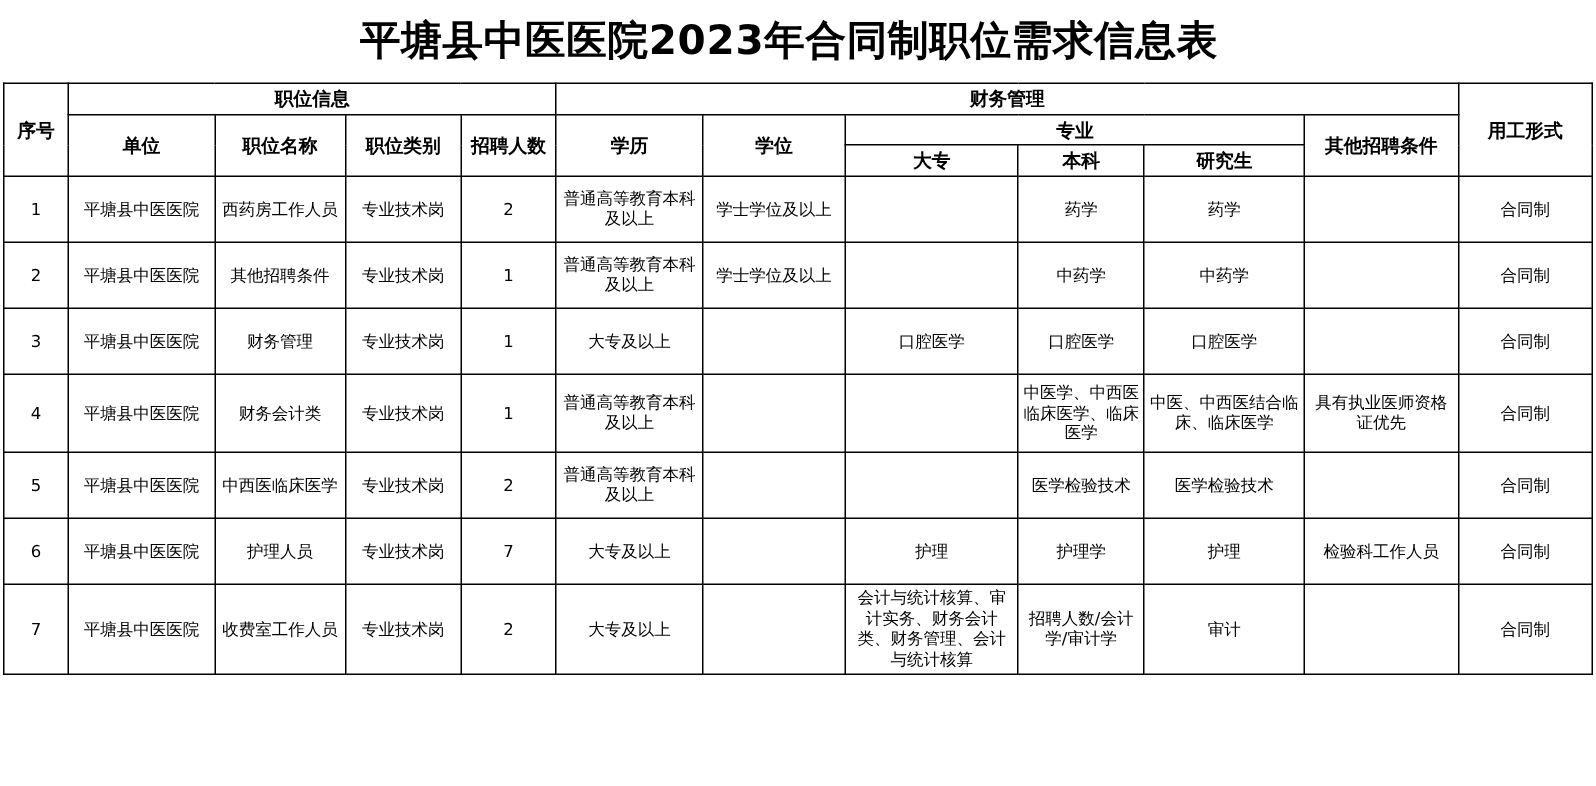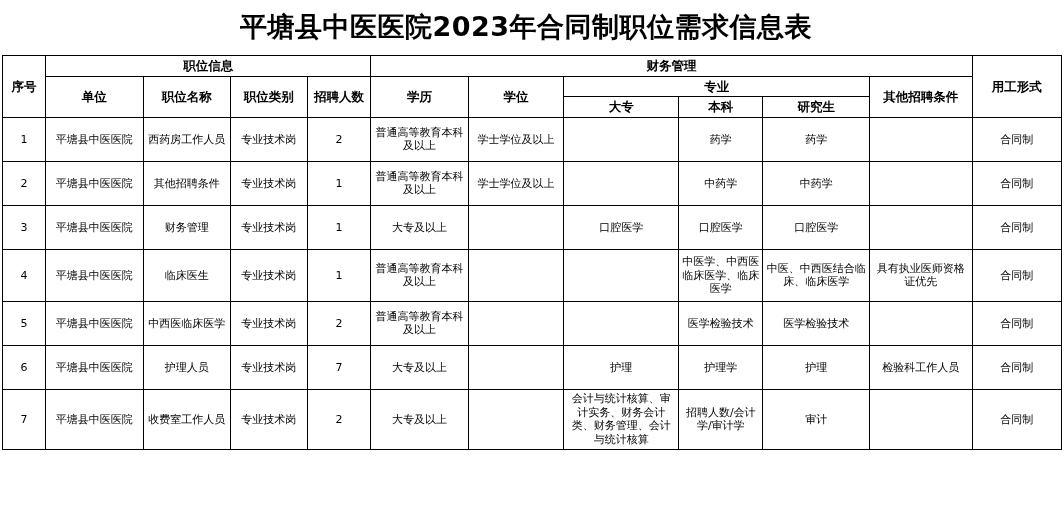--- a/index.html
+++ b/index.html
@@ -164,21 +164,21 @@
         <td>口腔医学</td>
         <td>口腔医学</td>
         <td>口腔医学</td>
         <td></td>
         <td>合同制</td>
       </tr>
 
       <tr class="row-h-tall">
         <td class="cell-num">4</td>
         <td>平塘县中医医院</td>
-        <td>临床医生</td>
+        <td>财务会计类</td>
         <td>专业技术岗</td>
         <td class="cell-num">1</td>
         <td>普通高等教育本科及以上</td>
         <td></td>
         <td></td>
         <td class="small-txt">中医学、中西医临床医学、临床医学</td>
         <td class="small-txt">中医、中西医结合临床、临床医学</td>
         <td class="small-txt">具有执业医师资格证优先</td>
         <td>合同制</td>
       </tr>

